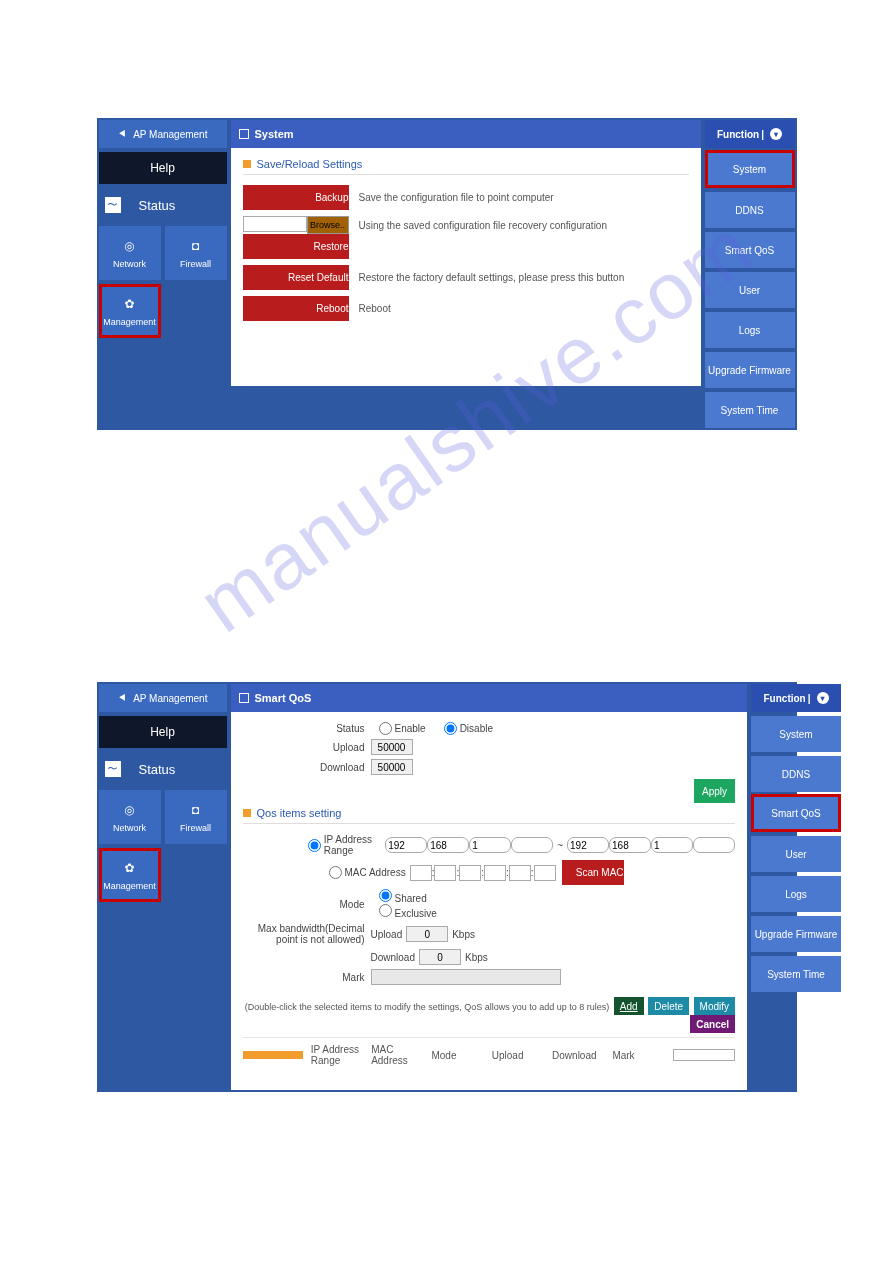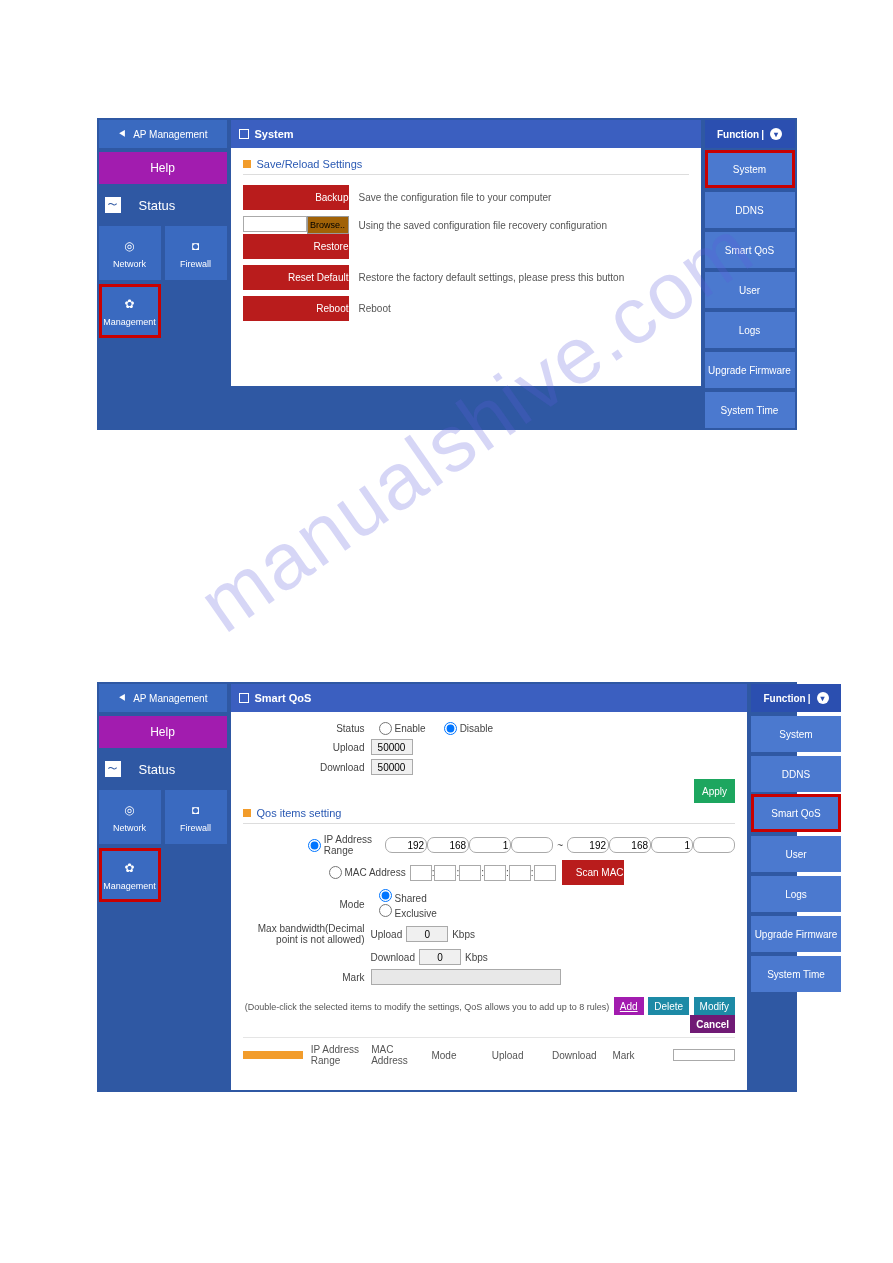--- a/index.html
+++ b/index.html
@@ -30,21 +30,21 @@
     color: #fff;
     height: 28px;
     display: flex;
     align-items: center;
     justify-content: center;
     font-size: 10px;
     margin-bottom: 4px;
   }
   .ap-bar .arrow { margin-right: 6px; font-size:12px;}
   .help-bar {
-    background: #a21caf;
+    background: #0f172a;
     color: #fff;
     height: 32px;
     display: flex;
     align-items: center;
     justify-content: center;
     font-size: 12px;
     margin-bottom: 4px;
   }
   .status-bar {
     background: #2f58a3;
@@ -167,33 +167,33 @@
     font-size:10px;
     margin-top:4px;
     cursor:pointer;
   }
   .func-item.highlight { border:3px solid #c90000; height:38px; margin-top:2px; }
   
   .form-row { display:flex; align-items:center; margin-bottom:4px; font-size:10px; color:#444;}
   .form-row .lbl { width:128px; text-align:right; padding-right:6px;}
   .form-row input[type=text] { border:1px solid #aaa; height:16px; font-size:10px; padding:0 2px;}
   .form-row input[type=radio] { margin:0 3px 0 8px;}
-  .octet { width:42px; text-align:right;border-radius:7px;}
+  .octet { width:42px; text-align:left;border-radius:7px;}
   .mac-oct { width:22px; text-align:center;}
   .numin { width:42px; text-align:center; background:#f0f0f0;}
   .markin { width:190px; background:#e8e8e8;}
   .apply-btn {
     background:#1da65f;color:#fff;border:none;font-size:10px;height:24px;padding:0 8px;cursor:pointer;
     float:right;
   }
   .action-strip { text-align:right; font-size:9px; color:#555; margin-top:6px; padding-top:6px;}
   .action-strip .mini {
     color:#fff;border:none;font-size:10px;height:18px;padding:0 6px;cursor:pointer;margin-left:2px;
   }
-  .mini.add{background:#a21caf;text-decoration:underline;}
+  .mini.add{background:#14532d;text-decoration:underline;}
   .mini.del{background:#1d8aa6;}
   .mini.mod{background:#1d8aa6;}
   .mini.can{background:#701a75;font-weight:bold;}
   .tbl-head {
     display:flex; align-items:center; font-size:10px; color:#555; padding:6px 0; border-top:1px solid #e5e5e5; margin-top:4px;
   }
   .tbl-head .sq-o { width:8px;height:8px;background:#f29c2b;margin-right:8px;}
   .tbl-head span { flex:1;}
   .tbl-head .cbox { width:12px;height:12px;border:1px solid #aaa;}
 </style>
@@ -233,21 +233,21 @@
 
   <div class="mid-col">
     <div class="mid-header">
       <span class="sq"></span>
       <span>System</span>
     </div>
     <div class="content">
       <div class="section-h">Save/Reload Settings</div>
       <div class="row">
         <button class="gbtn">Backup</button>
-        <span class="desc">Save the configuration file to your computer</span>
+        <span class="desc">Save the configuration file to point computer</span>
       </div>
       <div class="row" style="margin-bottom:0;">
         <div class="file-combo">
           <input type="text" style="">
           <button class="bbtn">Browse..</button>
         </div>
         <span class="desc">Using the saved configuration file recovery configuration</span>
       </div>
       <div class="row">
         <button class="gbtn">Restore</button>

